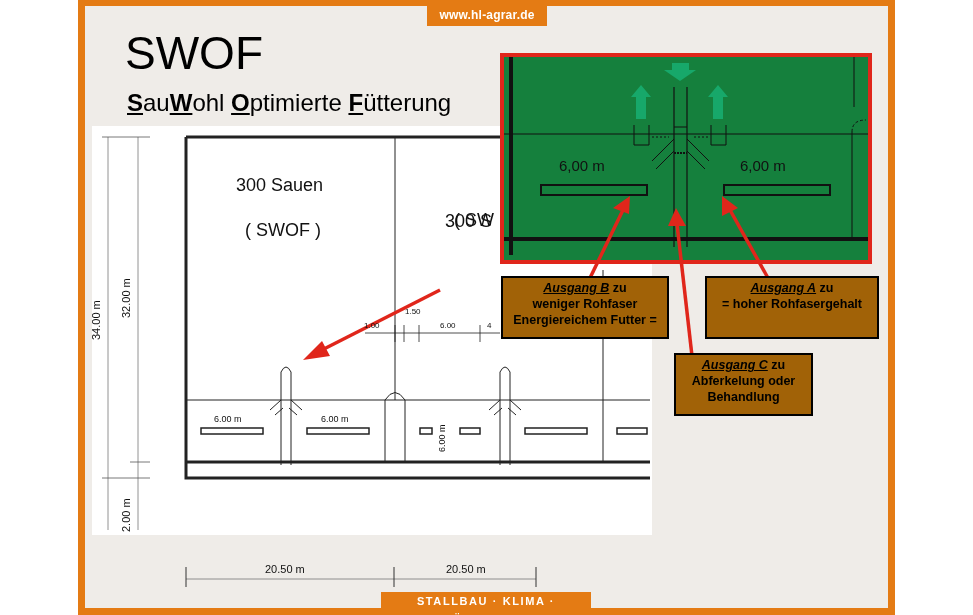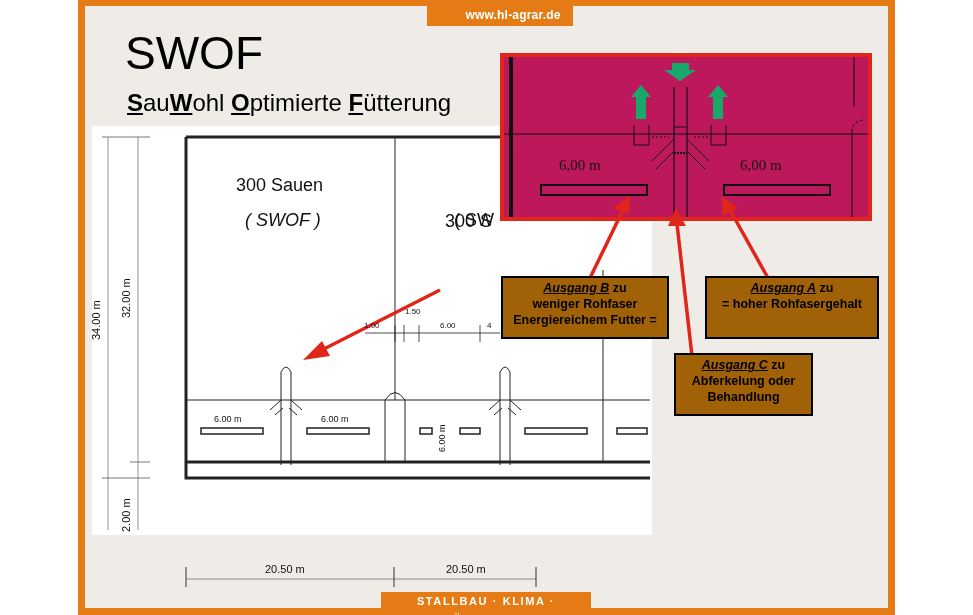--- a/index.html
+++ b/index.html
@@ -2,32 +2,32 @@
 <html><head>
 <meta charset="utf-8">
 <style>
   html, body { margin:0; padding:0; background:#ffffff; }
   body { width:973px; height:615px; position:relative; overflow:hidden; font-family:"Liberation Sans", sans-serif; }
   .slide { position:absolute; left:78px; top:0; width:817px; height:615px; background:#efece8; }
   .frame-top { position:absolute; left:78px; top:0; width:817px; height:6px; background:#e47b14; }
   .frame-left { position:absolute; left:78px; top:0; width:7px; height:615px; background:#e47b14; }
   .frame-right { position:absolute; left:888px; top:0; width:7px; height:615px; background:#e47b14; }
   .frame-bottom { position:absolute; left:78px; top:608px; width:817px; height:7px; background:#e47b14; }
-  .url-tab { position:absolute; left:427px; top:4px; width:120px; height:22px; background:#e47b14; color:#fff; font-weight:bold; font-size:12px; line-height:22px; text-align:center; letter-spacing:0.2px;padding-left:26px; }
+  .url-tab { position:absolute; left:427px; top:4px; width:120px; height:22px; background:#e47b14; color:#fff; font-weight:bold; font-size:12px; line-height:22px; text-align:center; letter-spacing:0.2px; }
   .footer-tab { position:absolute; left:381px; top:592px; width:210px; height:18px; background:#e47b14; color:#fff; font-weight:bold; font-size:11px; line-height:18px; text-align:center; letter-spacing:1.6px; }
   .title { position:absolute; left:125px; top:28px; font-size:46px; color:#000; line-height:50px; }
   .subtitle { position:absolute; left:127px; top:88px; font-size:24px; color:#000; line-height:30px; white-space:nowrap; }
   .subtitle b { text-decoration:underline; }
   .plan-bg { position:absolute; left:92px; top:126px; width:560px; height:409px; background:#ffffff; }
   .right-panel { position:absolute; left:652px; top:252px; width:235px; height:283px; background:#efece8; }
   svg { position:absolute; left:0; top:0; }
   .plan-text { position:absolute; color:#111; white-space:nowrap; }
   .callout { position:absolute; background:#a16207; border:2px solid #000; font-weight:bold; font-size:12.5px; line-height:16px; text-align:center; color:#000; padding:2px 4px; box-sizing:border-box; }
   .callout .hd { font-style:italic; text-decoration:underline; }
-  .zoom-box { position:absolute; left:500px; top:53px; width:372px; height:168px; border:4px solid #e0261b; background:#be185d; box-sizing:border-box; overflow:hidden;font-family:Liberation Serif, serif; }
+  .zoom-box { position:absolute; left:500px; top:53px; width:372px; height:211px; border:4px solid #e0261b; background:#15803d; box-sizing:border-box; overflow:hidden; }
 </style>
 </head>
 <body>
 
 <div class="slide"></div>
 <div class="frame-top"></div>
 <div class="frame-left"></div>
 <div class="frame-right"></div>
 <div class="frame-bottom"></div>
 
@@ -83,21 +83,21 @@
     <path d="M489 410 L500 400 M521 410 L510 400 M494 415 L502 408 M516 415 L508 408" stroke-width="1"></path>
   </g>
 
   <g>
     <line x1="440" y1="290" x2="318" y2="352" stroke="#e0261b" stroke-width="3.5"></line>
     <polygon points="303,360 322,341 330,356" fill="#e0261b"></polygon>
   </g>
 </svg>
 
 <div class="plan-text" style="left:236px;top:175px;font-size:18px;">300 Sauen</div>
-<div class="plan-text" style="left:245px;top:210px;font-size:18px;font-style:italic;">( SWOF )</div>
+<div class="plan-text" style="left:245px;top:220px;font-size:18px;">( SWOF )</div>
 <div class="plan-text" style="left:445px;top:175px;font-size:18px;margin-top:36px;">300 S</div>
 <div class="plan-text" style="left:454px;top:210px;font-size:18px;">( SW</div>
 
 <div class="plan-text" style="left:76px;top:300px;font-size:11px;transform:rotate(-90deg);transform-origin:left top;top:340px;left:90px;">34.00 m</div>
 <div class="plan-text" style="font-size:11px;transform:rotate(-90deg);transform-origin:left top;top:318px;left:120px;">32.00 m</div>
 <div class="plan-text" style="font-size:11px;transform:rotate(-90deg);transform-origin:left top;top:532px;left:120px;">2.00 m</div>
 
 <div class="plan-text" style="left:265px;top:563px;font-size:11px;">20.50 m</div>
 <div class="plan-text" style="left:446px;top:563px;font-size:11px;">20.50 m</div>
 

